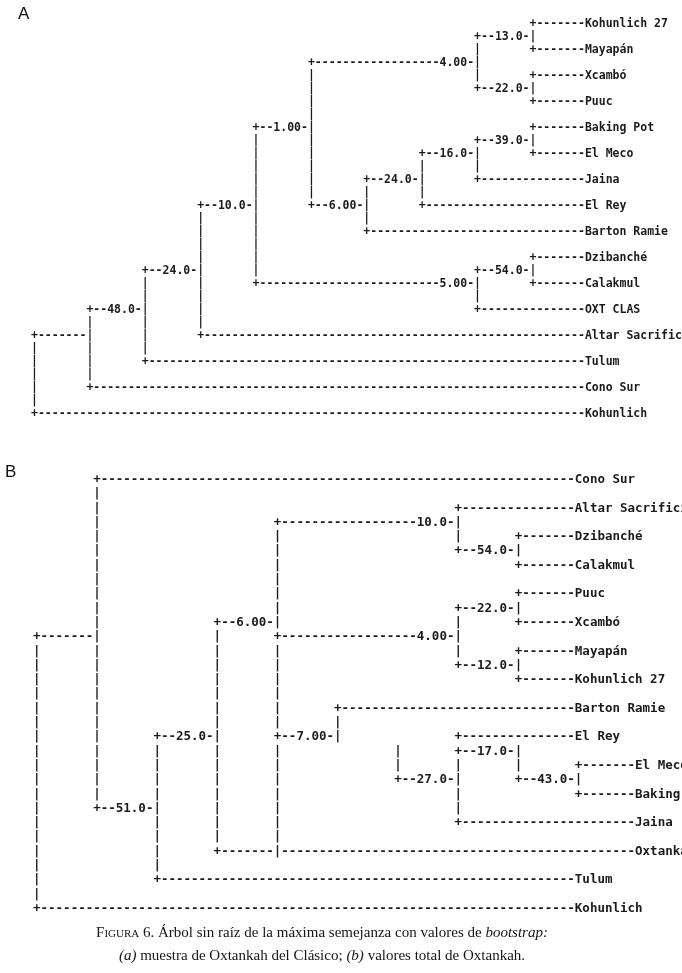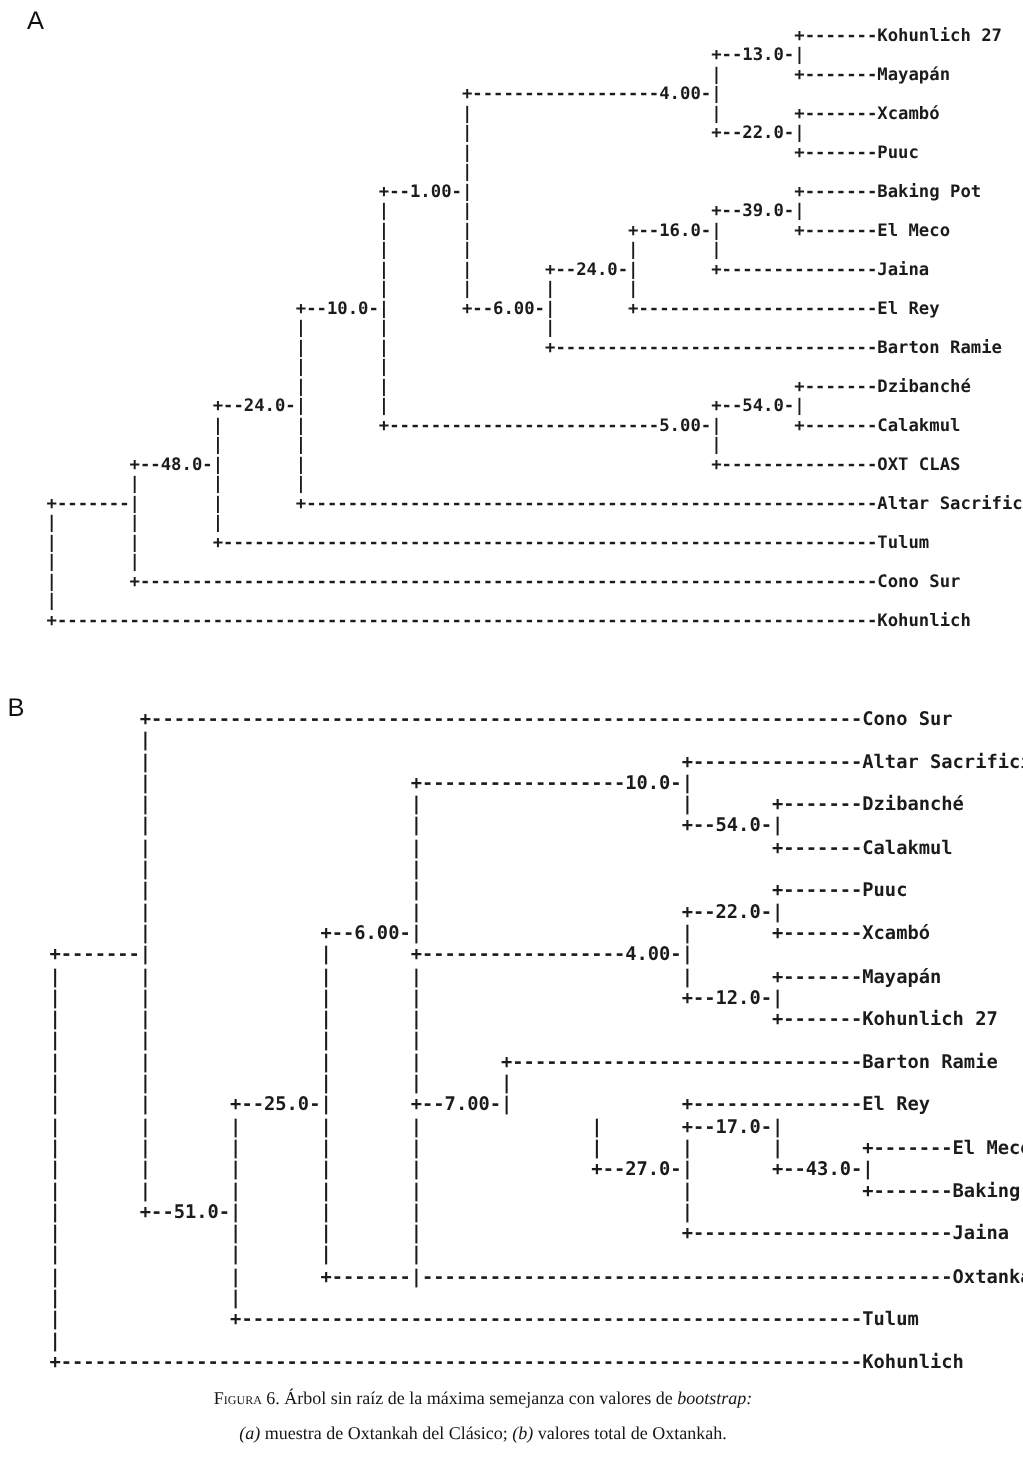--- a/index.html
+++ b/index.html
@@ -26,21 +26,21 @@
     color: #111111;
   }
   #label-a { top: 4px;   left: 18px; }
   #label-b { top: 462px; left: 5px; }
   #caption {
     position: absolute;
     top: 921px; left: 0;
     width: 644px;
     text-align: center;
     font-family: "Liberation Serif", serif;
-    font-size: 12px;
+    font-size: 15px;
     line-height: 23px;
     color: #151515;
   }
   .sc { font-variant: small-caps; }
   .it { font-style: italic; }
 </style>
 </head>
 <body>
 
 <div>

